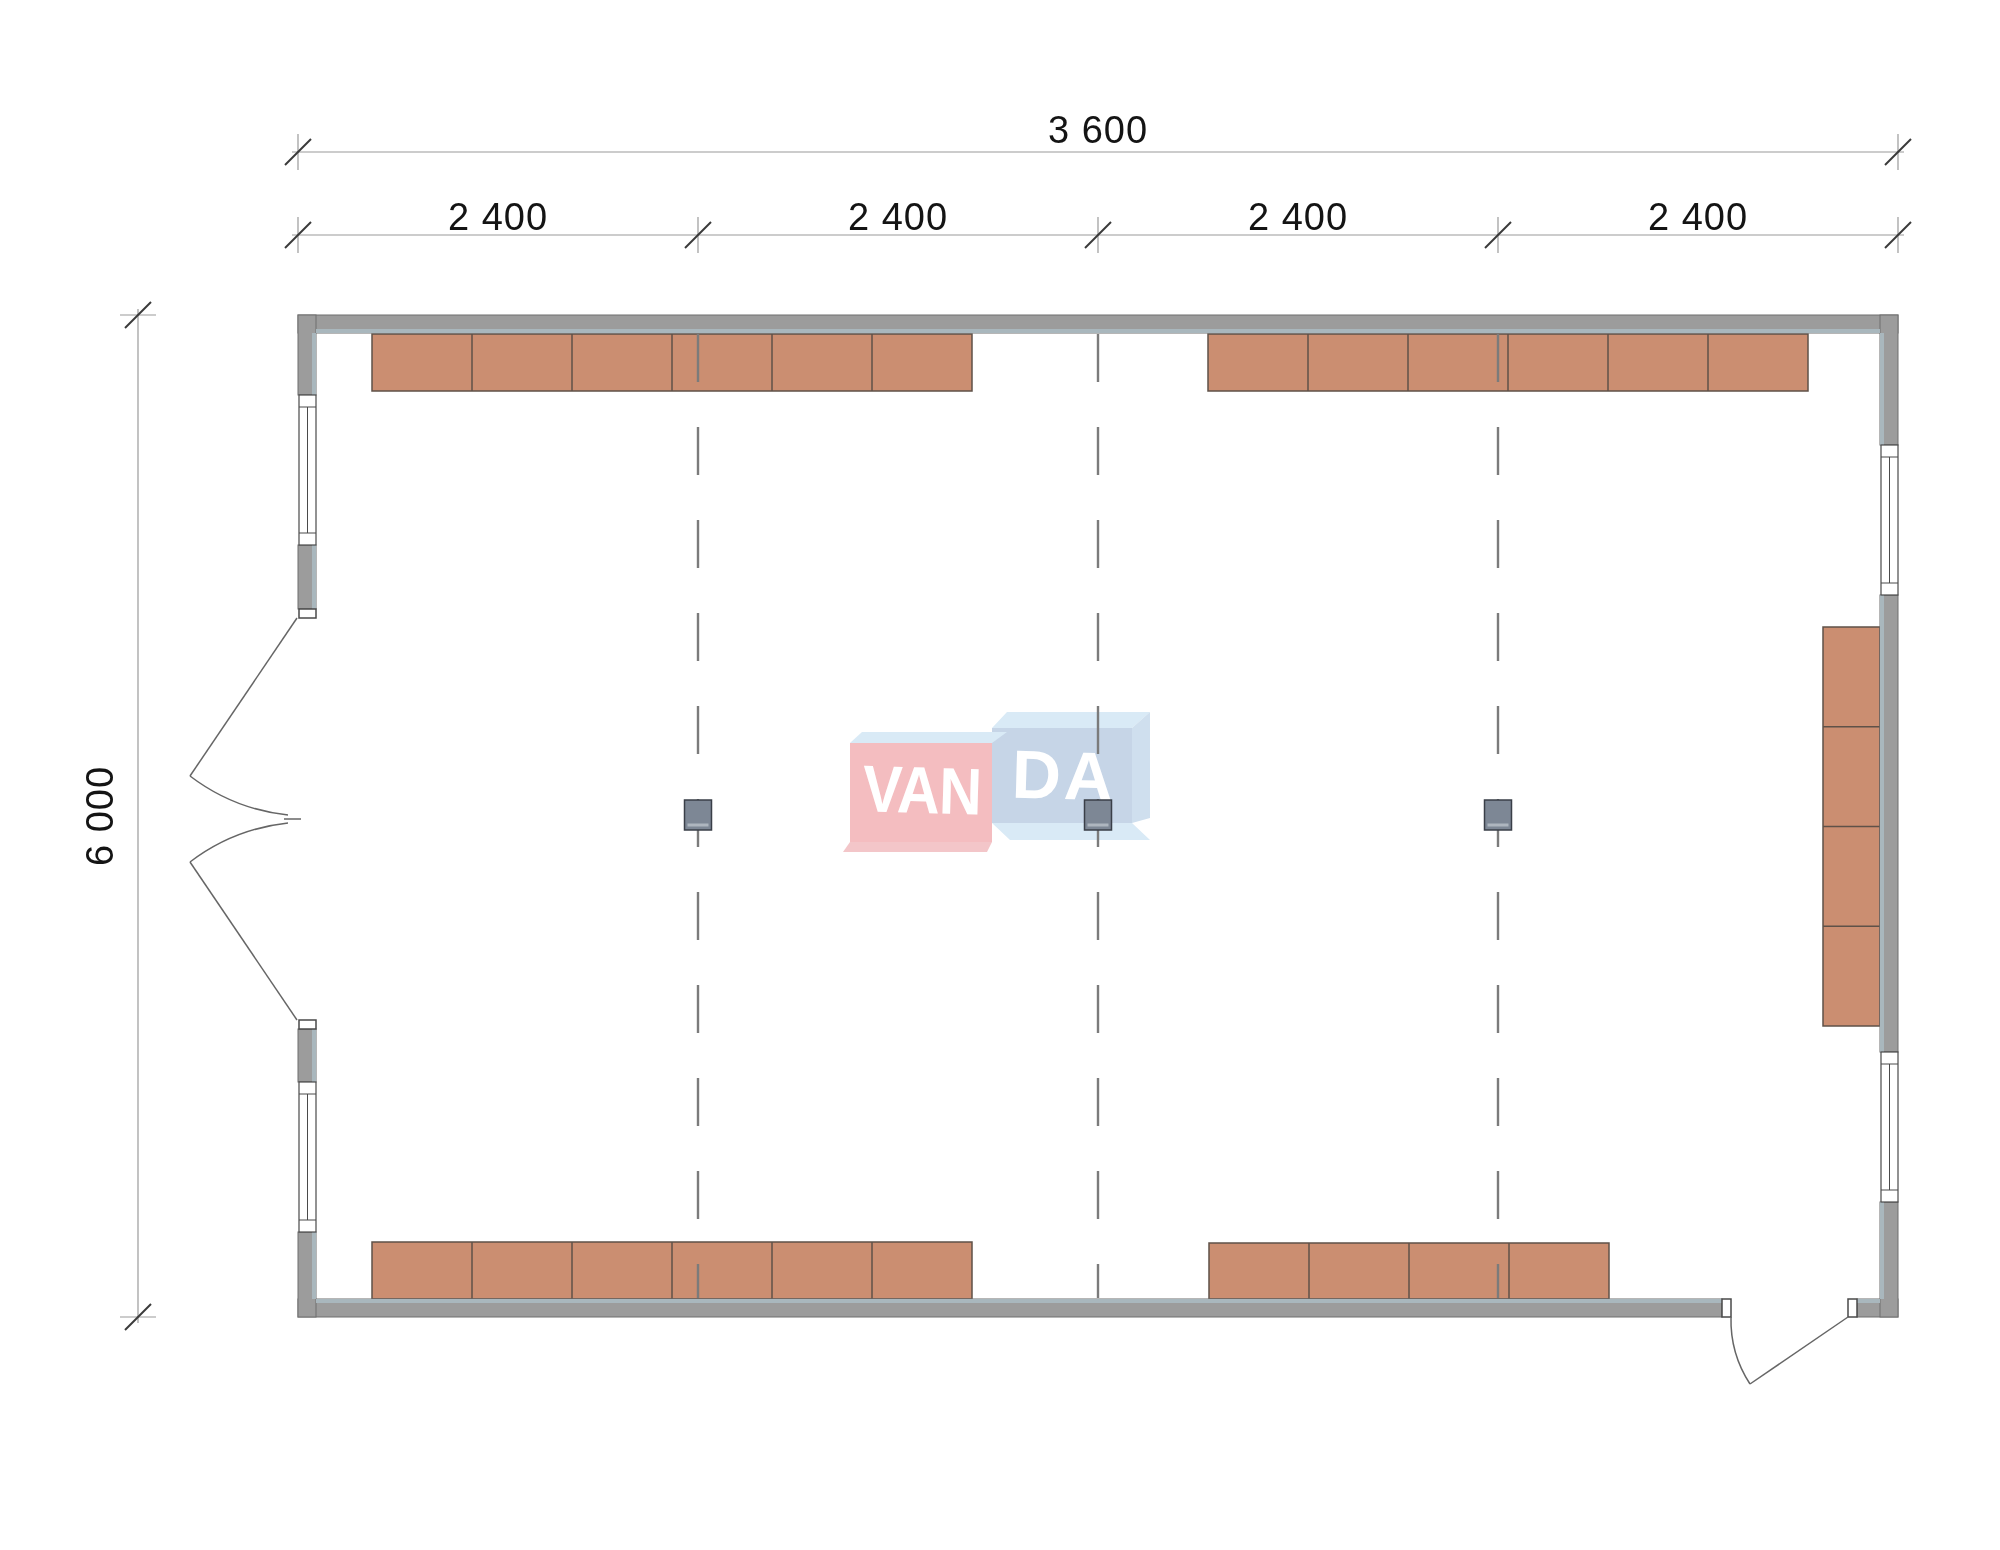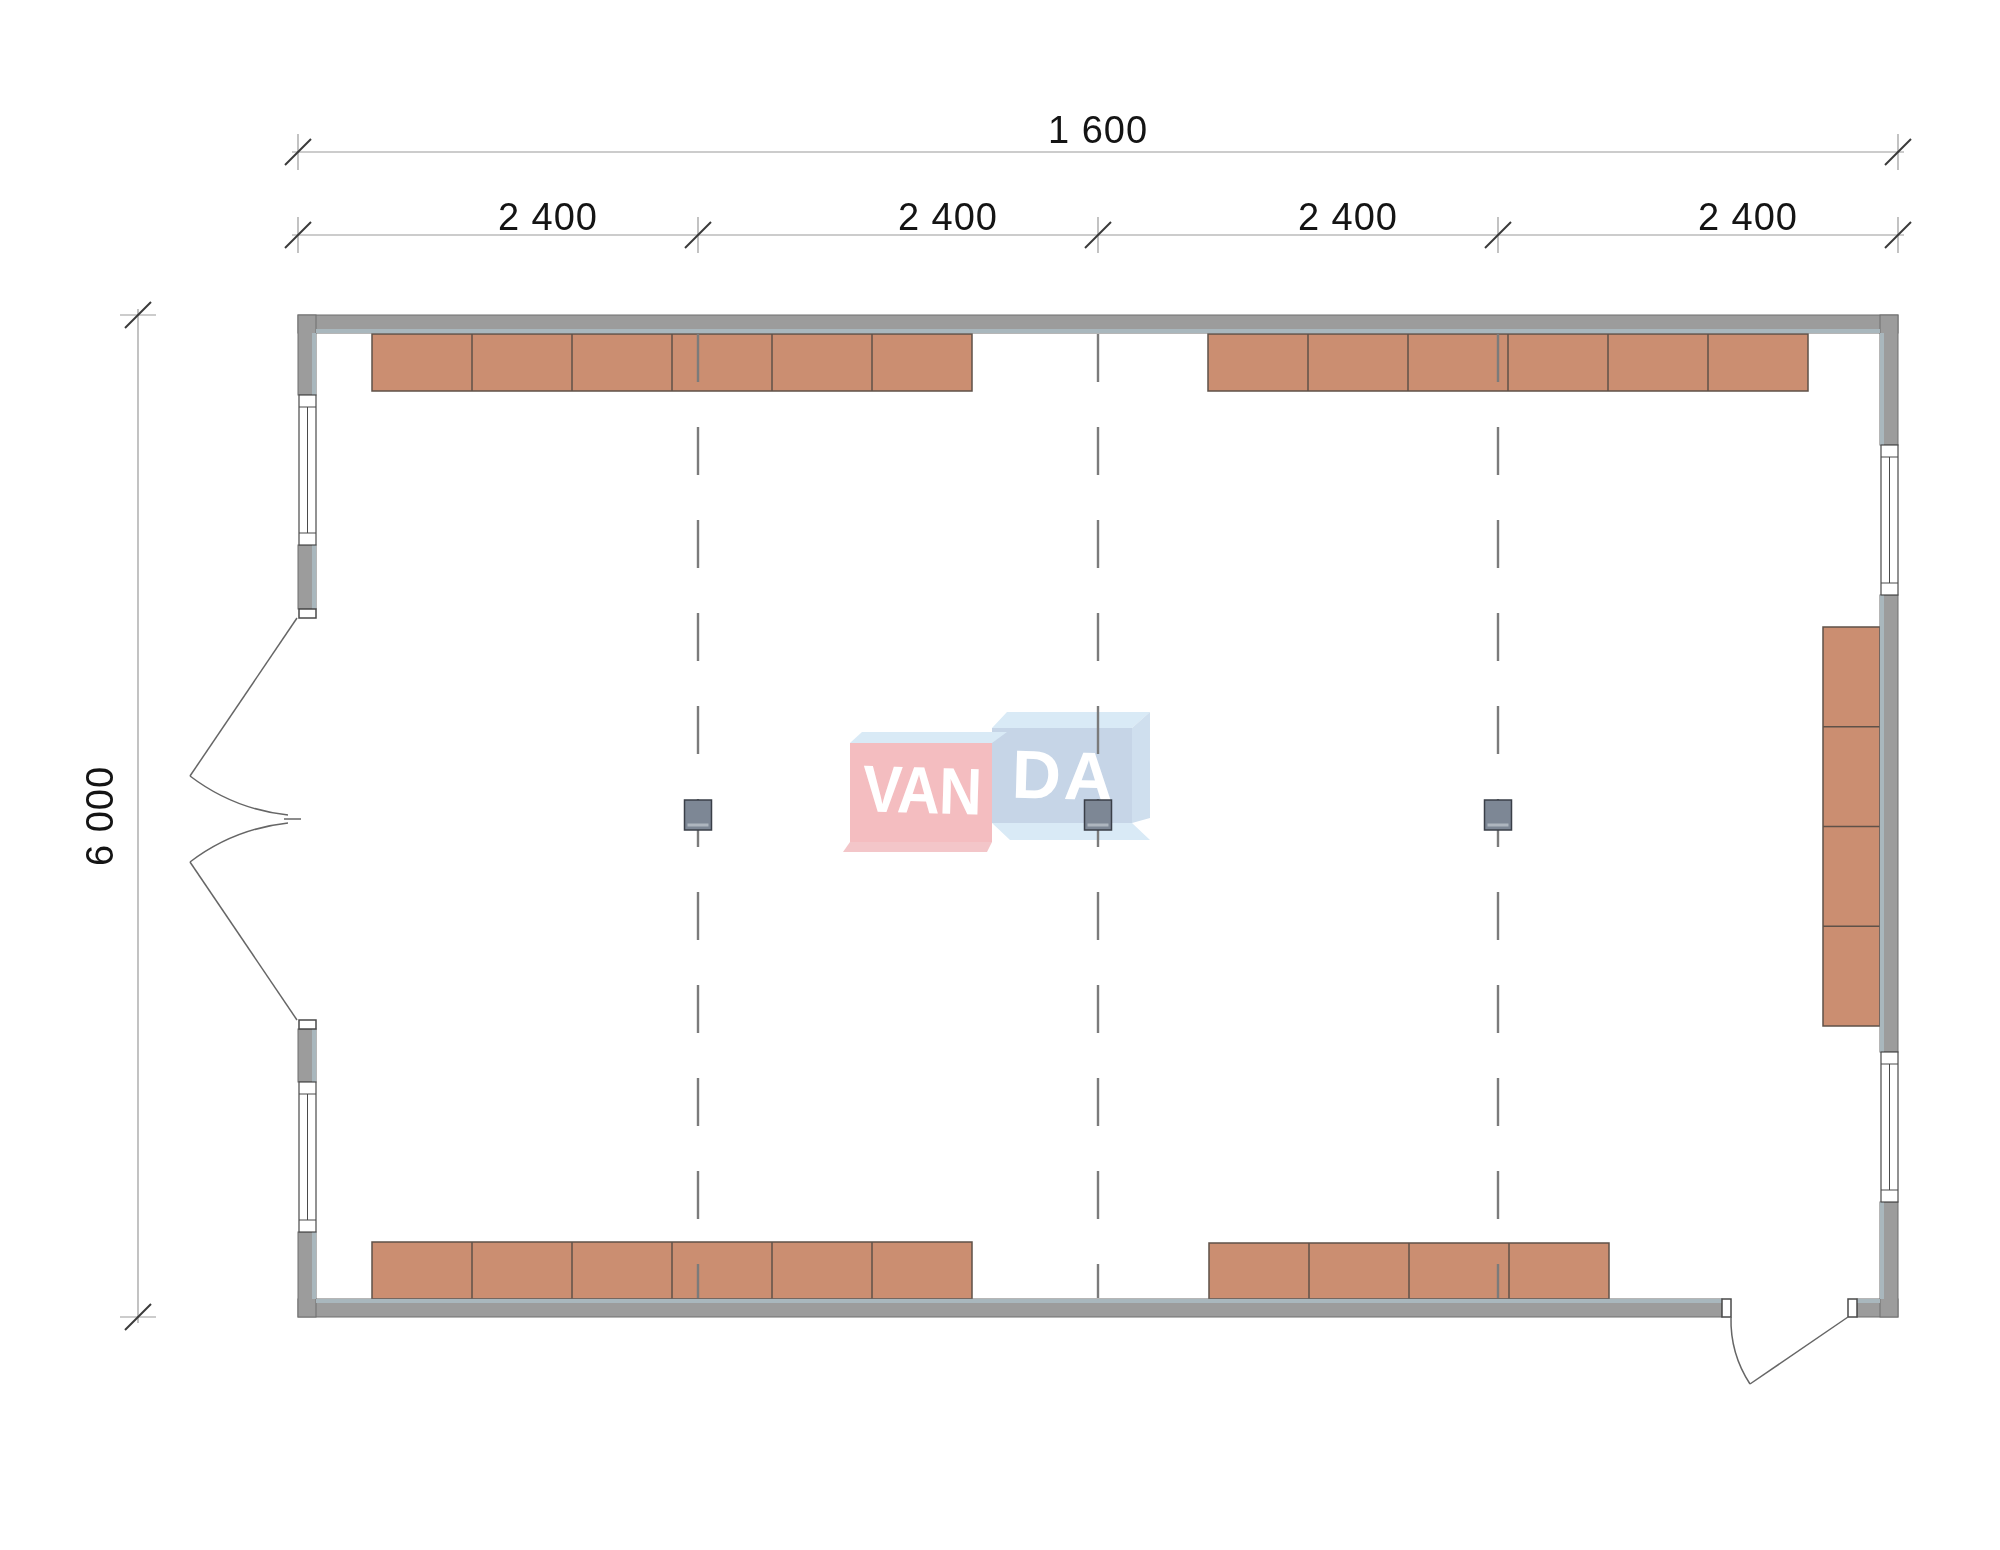--- a/index.html
+++ b/index.html
@@ -12,21 +12,21 @@
     --wm-blue-soft:#cfdfee; --wm-blue-light:#d9eaf6; --wm-text:#ffffff;
   }
   html,body{margin:0;padding:0;background:#ffffff;}
   #canvas{position:relative;width:2000px;height:1550px;background:#ffffff;overflow:hidden;
           font-family:"Liberation Sans", sans-serif;}
   #watermark{position:absolute;left:0;top:0;width:2000px;height:1550px;z-index:0;}
   #plan-svg{position:absolute;left:0;top:0;z-index:1;}
   .dim-label{position:absolute;z-index:2;color:var(--dim-text);font-size:38px;line-height:1;
              text-align:center;letter-spacing:1px;white-space:nowrap;}
   #label-total-width{left:998px;top:111px;width:200px;}
-  .bay-label{top:198px;width:200px;text-align:right;}
+  .bay-label{top:198px;width:200px;}
   #bay-0{left:398px;} #bay-1{left:798px;} #bay-2{left:1198px;} #bay-3{left:1598px;}
   #label-total-height{left:0px;top:797px;width:200px;transform:rotate(-90deg);transform-origin:center;}
   .wm-letters{position:absolute;z-index:0;color:var(--wm-text);font-weight:bold;line-height:1;
               text-align:center;}
   #wm-van{left:855px;top:757px;width:134px;font-size:66px;letter-spacing:-1px;
           transform:rotate(1.6deg) scaleX(0.9);}
   #wm-da{left:1000px;top:741px;width:128px;font-size:68px;letter-spacing:3px;
          transform:rotate(1.6deg);}
 </style>
 </head>
@@ -207,19 +207,19 @@
         <g>
           <line x1="138" y1="309" x2="138" y2="1323" style="stroke:var(--dim-line);stroke-width:1.2"></line>
           <line x1="120" y1="315" x2="156" y2="315" style="stroke:var(--dim-line);stroke-width:1.2"></line>
           <line x1="125" y1="328" x2="151" y2="302" style="stroke:var(--dim-slash);stroke-width:2"></line>
           <line x1="120" y1="1317" x2="156" y2="1317" style="stroke:var(--dim-line);stroke-width:1.2"></line>
           <line x1="125" y1="1330" x2="151" y2="1304" style="stroke:var(--dim-slash);stroke-width:2"></line>
         </g>
       </g>
   </svg>
 
-  <div id="label-total-width" class="dim-label">1 600</div>
+  <div id="label-total-width" class="dim-label">3 600</div>
   <div id="bay-0" class="dim-label bay-label">2 400</div>
   <div id="bay-1" class="dim-label bay-label">2 400</div>
   <div id="bay-2" class="dim-label bay-label">2 400</div>
   <div id="bay-3" class="dim-label bay-label">2 400</div>
   <div id="label-total-height" class="dim-label">6 000</div>
 </div>
 
 </body></html>

